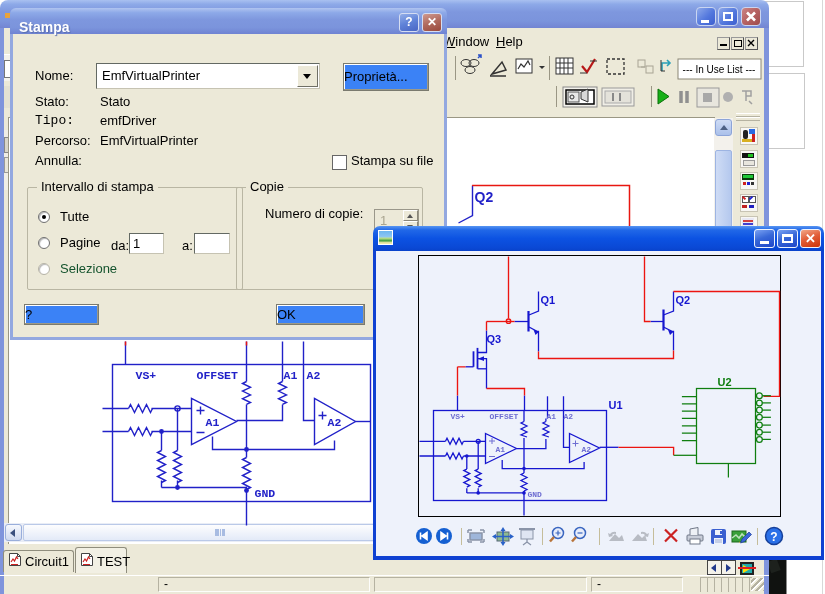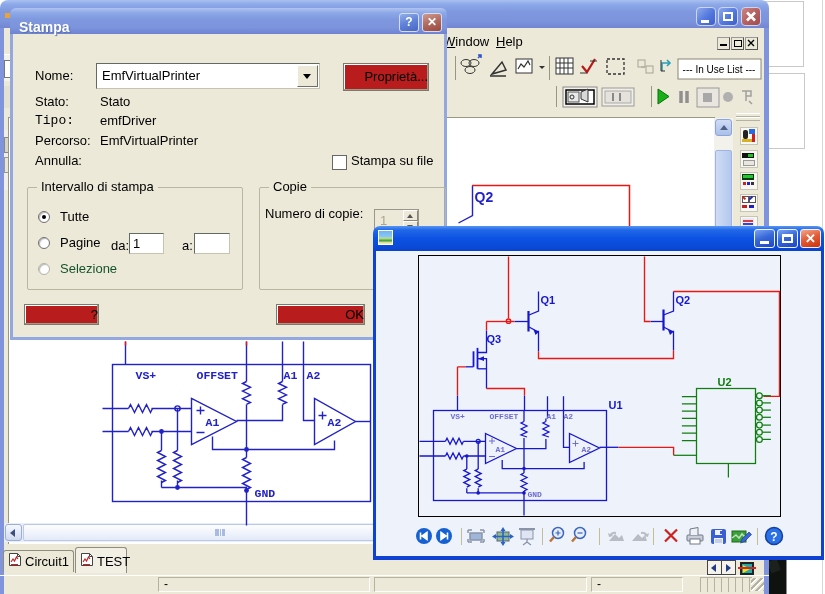--- a/index.html
+++ b/index.html
@@ -34,22 +34,22 @@
   border-radius:6px 6px 0 0;}
 #dlgtitle .cap{position:absolute;left:9px;top:11px;color:#fff;font:bold 14px "Liberation Sans",sans-serif;
   text-shadow:1px 1px 1px #5a6fae;}
 .dbtn{position:absolute;top:5px;width:20px;height:19px;border-radius:3px;border:1px solid #d5ddf2;box-sizing:border-box;
   color:#fff;font:bold 12px "Liberation Sans",sans-serif;text-align:center;line-height:16px;}
 .group{position:absolute;border:1px solid #b9b6a3;border-radius:2px;}
 .group .glabel{position:absolute;left:9px;top:-9px;background:#ece9d8;padding:0 4px;font:13px "Liberation Sans",sans-serif;white-space:nowrap;}
 .dtext{position:absolute;font:13px "Liberation Sans",sans-serif;color:#000;white-space:nowrap;}
 .field{position:absolute;background:#fff;border:1px solid;border-color:#636963 #c6c3b2 #c6c3b2 #636963;box-sizing:border-box;
   font:13px "Liberation Sans",sans-serif;}
-.cbtn{position:absolute;background:#b91c1c;border:1px solid #7a7a6f;box-shadow:inset -1px -1px 0 #9d9a88,inset 1px 1px 0 #fff;
-  box-sizing:border-box;font:13px "Liberation Sans",sans-serif;text-align:right;color:#000;}
+.cbtn{position:absolute;background:#3b82f6;border:1px solid #7a7a6f;box-shadow:inset -1px -1px 0 #9d9a88,inset 1px 1px 0 #fff;
+  box-sizing:border-box;font:13px "Liberation Sans",sans-serif;text-align:left;color:#000;}
 .radio{position:absolute;width:12px;height:12px;border-radius:50%;background:#fff;
   border:1px solid #707070;box-shadow:inset 1px 1px 1px #b8b8b8;box-sizing:border-box;}
 
 #viewer{position:absolute;left:373px;top:226px;width:451px;height:334px;}
 #viewtitle{position:absolute;left:0;top:0;width:451px;height:25px;
   background:linear-gradient(#5795f2 0%,#2168e8 16%,#0c52e2 50%,#0a49d6 85%,#0943cb 100%);
   border-radius:7px 7px 0 0;}
 #viewtitle .cap{position:absolute;left:25px;top:4px;color:#fff;font:bold 13.6px "Liberation Sans",sans-serif;
   text-shadow:1px 1px 1px #092c7a;white-space:nowrap;}
 .vbtn{position:absolute;top:3px;width:21px;height:19px;border-radius:3px;border:1px solid #eef3fd;box-sizing:border-box;}
@@ -360,21 +360,21 @@
  <span class="dtext" style="left:50px;top:227px;">Pagine</span>
  <span class="dtext" style="left:101px;top:230px;">da:</span>
  <div class="field" style="left:119px;top:225px;width:35px;height:21px;">
         <span style="position:absolute;left:3px;top:2px;">1</span>
       </div>
  <span class="dtext" style="left:172px;top:230px;">a:</span>
  <div class="field" style="left:184px;top:225px;width:36px;height:21px;"></div>
  <div class="radio" style="left:28px;top:255px;border-color:#b5b2a5;"></div>
  <span class="dtext" style="left:50px;top:253px;color:#14532d;">Selezione</span>
 
- <div class="group" style="left:249px;top:179px;width:185px;height:101px;">
+ <div class="group" style="left:226px;top:179px;width:185px;height:101px;">
    <span class="glabel">Copie</span>
  </div>
  <span class="dtext" style="left:255px;top:198px;">Numero di copie:</span>
  <div class="field" style="left:364px;top:201px;width:45px;height:25px;background:#ece9d8;border-color:#9a978a;">
    <span style="position:absolute;left:5px;top:3px;color:#a9a590;">1</span>
    <div style="position:absolute;right:0px;top:0px;width:15px;height:11px;background:#ece9d8;border:1px solid #fff;border-right-color:#8a877a;border-bottom-color:#8a877a;box-sizing:border-box;">
      <div style="position:absolute;left:3px;top:3px;width:0;height:0;border:3px solid transparent;border-bottom:4px solid #555;border-top:none;"></div>
    </div>
    <div style="position:absolute;right:0px;top:11px;width:15px;height:11px;background:#ece9d8;border:1px solid #fff;border-right-color:#8a877a;border-bottom-color:#8a877a;box-sizing:border-box;">
      <div style="position:absolute;left:3px;top:3px;width:0;height:0;border:3px solid transparent;border-top:4px solid #555;border-bottom:none;"></div>

